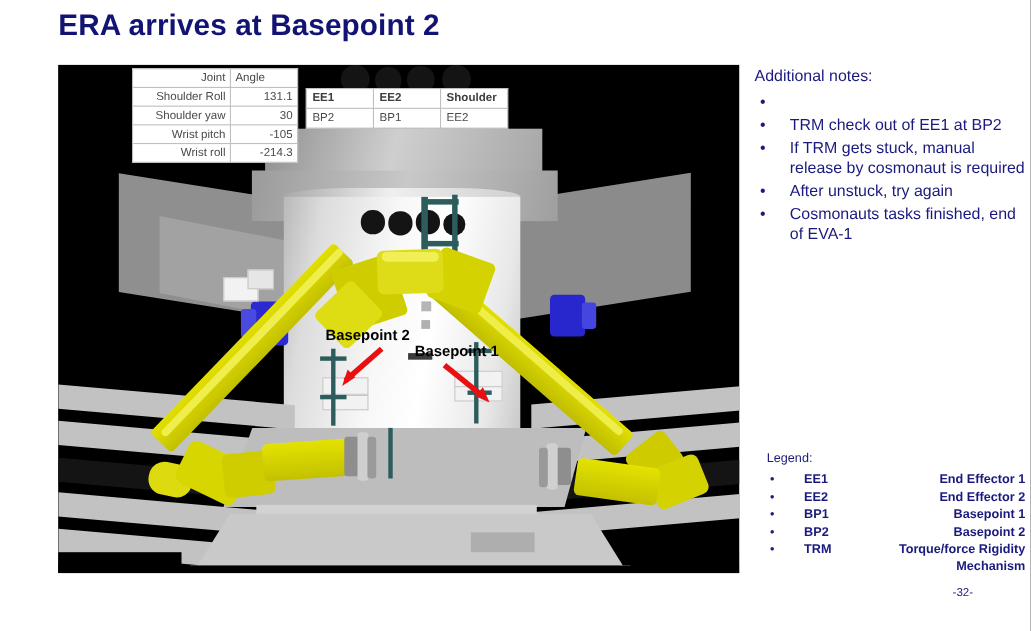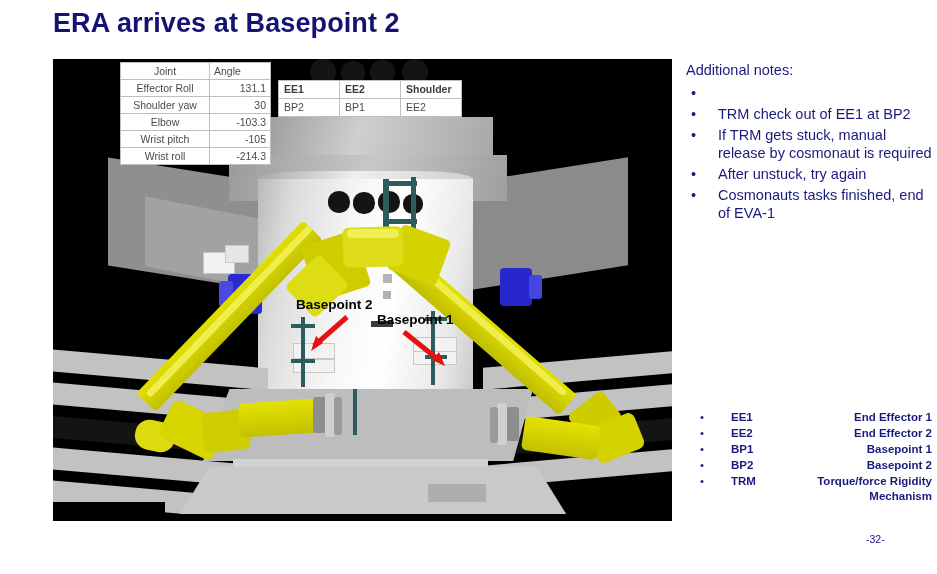--- a/index.html
+++ b/index.html
@@ -220,21 +220,21 @@
   }
 
   
   .joint-table{
     position:absolute;left:120px;top:62px;border-collapse:collapse;
     background:#ffffff;font-size:10.5px;color:#4a4a4a;
   }
   .joint-table td{
     border:1px solid #bfbfbf;padding:1px 4px;height:14px;line-height:14px;white-space:nowrap;
   }
-  .joint-table td.lbl{width:80px;text-align:center;}
+  .joint-table td.lbl{width:80px;text-align:right;}
   .joint-table td.val{width:52px;text-align:right;}
 
   
   .ee-table{
     position:absolute;left:278px;top:80px;border-collapse:collapse;
     background:#ffffff;font-size:10.5px;color:#4a4a4a;
   }
   .ee-table td{
     border:1px solid #bfbfbf;padding:1px 5px;height:15px;line-height:15px;
     width:50px;white-space:nowrap;
@@ -376,30 +376,26 @@
     <div class="ree-ring3"></div>
   </div>
 
   <table class="joint-table">
     <tbody>
         <tr>
       <td class="lbl">Joint</td>
       <td class="val" style="text-align:left">Angle</td>
     </tr>
     <tr>
-      <td class="lbl">Effector Roll</td>
+      <td class="lbl">Shoulder Roll</td>
       <td class="val">131.1</td>
     </tr>
     <tr>
       <td class="lbl">Shoulder yaw</td>
       <td class="val">30</td>
-    </tr>
-    <tr>
-      <td class="lbl">Elbow</td>
-      <td class="val">-103.3</td>
     </tr>
     <tr>
       <td class="lbl">Wrist pitch</td>
       <td class="val">-105</td>
     </tr>
     <tr>
       <td class="lbl">Wrist roll</td>
       <td class="val">-214.3</td>
     </tr>
   </tbody>
@@ -455,20 +451,21 @@
       <span class="note-bullet">•</span>
       <span class="note-text">After unstuck, try again</span>
     </div>
     <div class="note-row">
       <span class="note-bullet">•</span>
       <span class="note-text">Cosmonauts tasks finished, end of EVA-1</span>
     </div>
   </div>
 
   <div class="legend">
+    <div class="legend-head">Legend:</div>
 
     <div class="leg-row">
       <span class="leg-bullet">•</span>
       <span class="leg-code">EE1</span>
       <span class="leg-desc">End Effector 1</span>
     </div>
     <div class="leg-row">
       <span class="leg-bullet">•</span>
       <span class="leg-code">EE2</span>
       <span class="leg-desc">End Effector 2</span>

